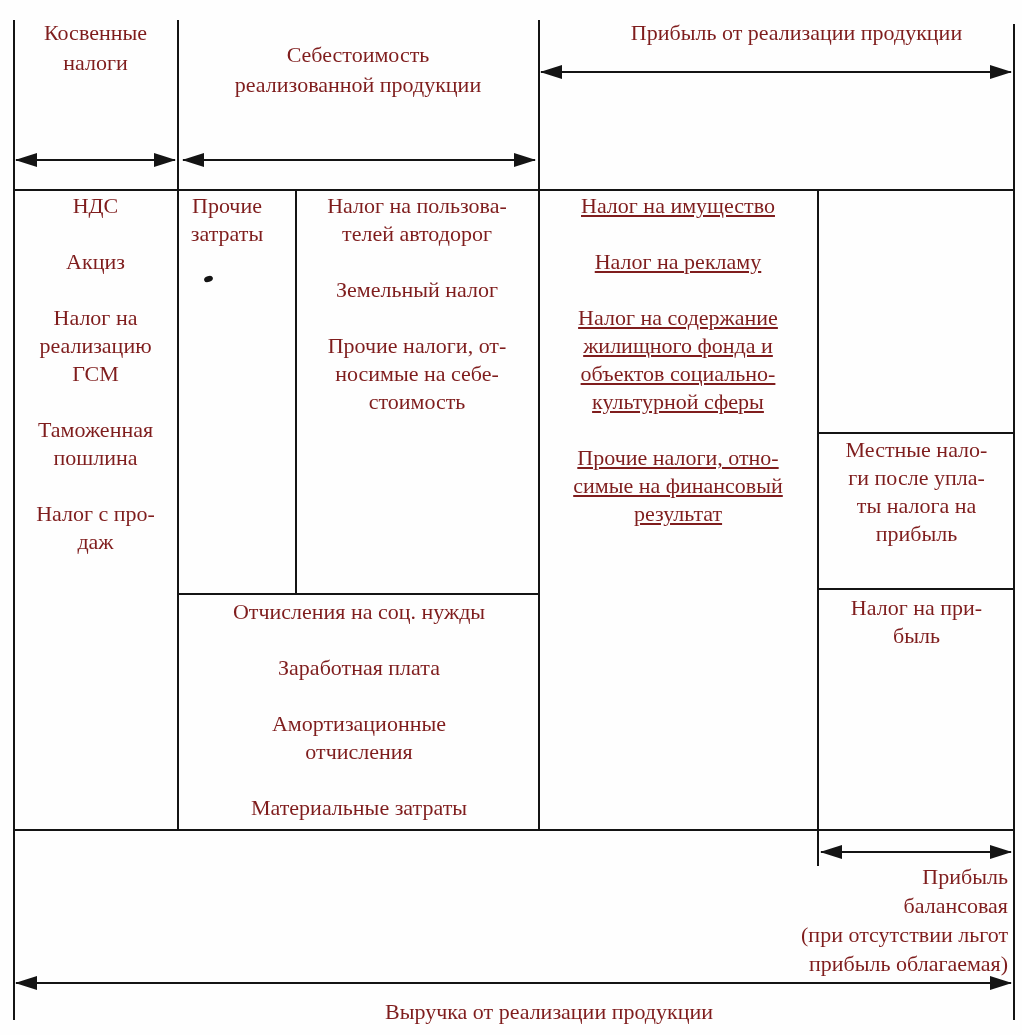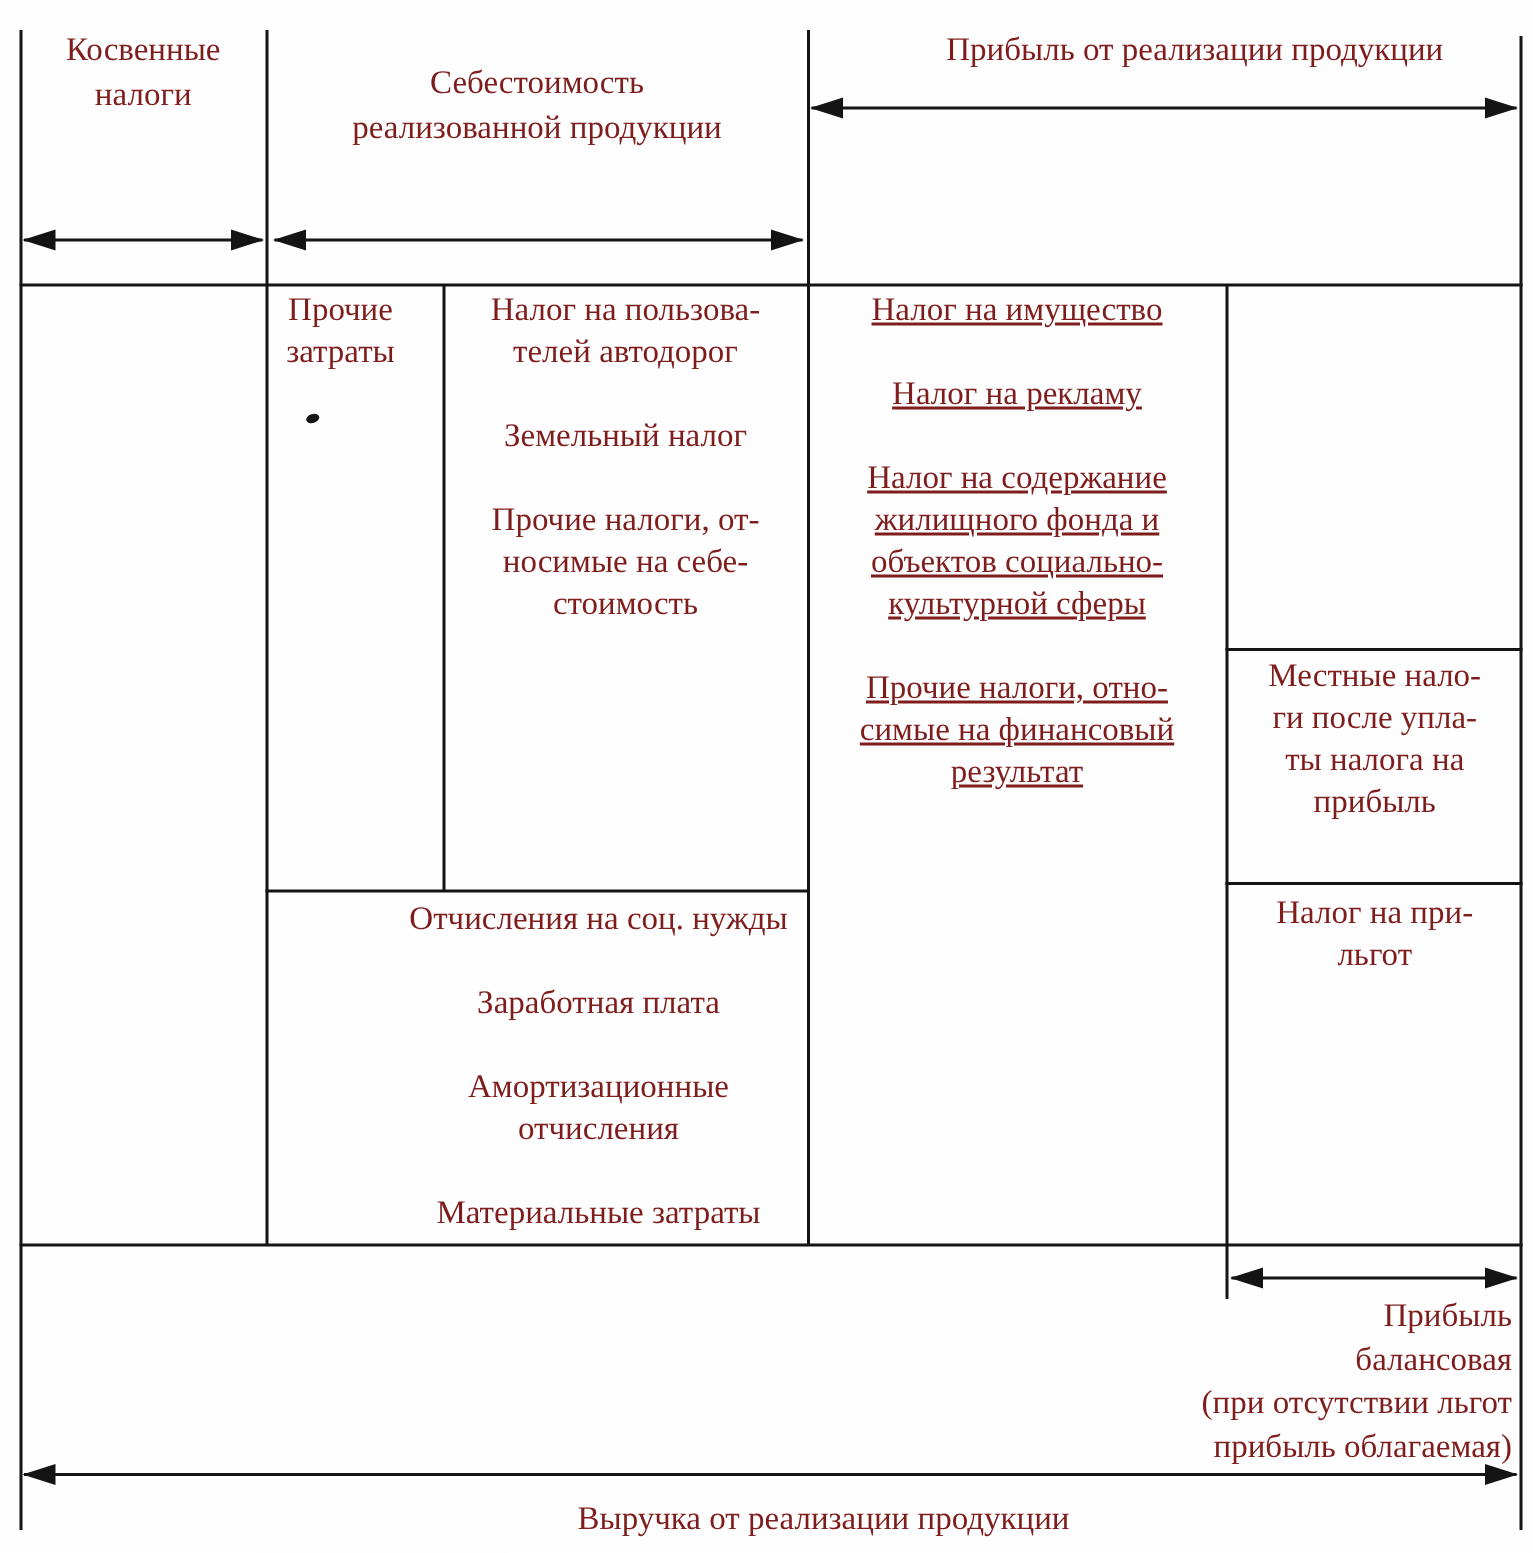--- a/index.html
+++ b/index.html
@@ -61,20 +61,33 @@
   <div class="vl" style="left:538px; top:20px; height:810px;"></div>
   <div class="vl" style="left:817px; top:190px; height:676px;"></div>
   <div class="vl" style="left:1013px; top:24px; height:996px;"></div>
 
   <div class="hl" style="left:13px; top:189px; width:1002px;"></div>
   <div class="hl" style="left:817px; top:432px; width:198px;"></div>
   <div class="hl" style="left:817px; top:588px; width:198px;"></div>
   <div class="hl" style="left:177px; top:593px; width:363px;"></div>
   <div class="hl" style="left:13px; top:829px; width:1002px;"></div>
 
+  <div class="txt" style="left:13px; top:192px; width:165px;">НДС
+
+Акциз
+
+Налог на
+реализацию
+ГСМ
+
+Таможенная
+пошлина
+
+Налог с про-
+даж</div>
 
   <div class="txt" style="left:179px; top:192px; width:96px;">Прочие
 затраты</div>
   <div class="bullet" style="left:204px; top:276px;"></div>
 
   <div class="txt" style="left:297px; top:192px; width:240px;">Налог на пользова-
 телей автодорог
 
 Земельный налог
 
@@ -93,23 +106,23 @@
 
 Прочие налоги, отно-
 симые на финансовый
 результат</div>
 
   <div class="txt" style="left:819px; top:436px; width:195px;">Местные нало-
 ги после упла-
 ты налога на
 прибыль</div>
   <div class="txt" style="left:819px; top:594px; width:195px;">Налог на при-
-льгот</div>
+быль</div>
 
-  <div class="txt" style="left:179px; top:598px; width:360px;padding-left:40px;">Отчисления на соц. нужды
+  <div class="txt" style="left:179px; top:598px; width:360px;">Отчисления на соц. нужды
 
 Заработная плата
 
 Амортизационные
 отчисления
 
 Материальные затраты</div>
 
   <div class="arrow" style="left:821px; top:851px; width:190px;"></div>
   <div class="txt right" style="left:700px; top:862px; width:308px;">Прибыль

